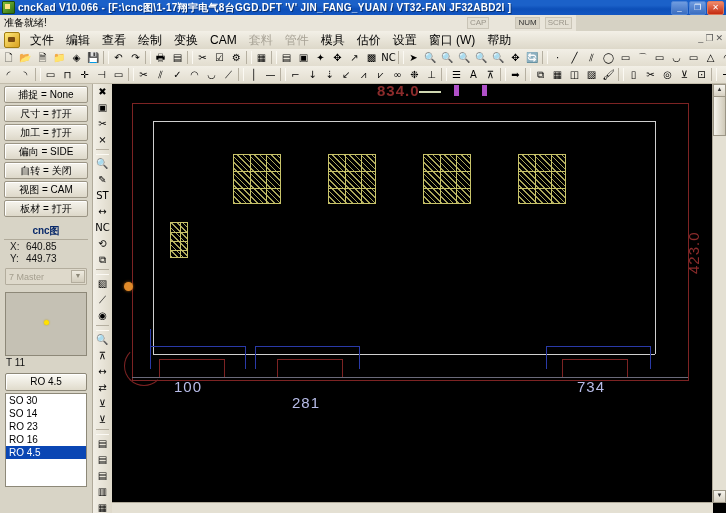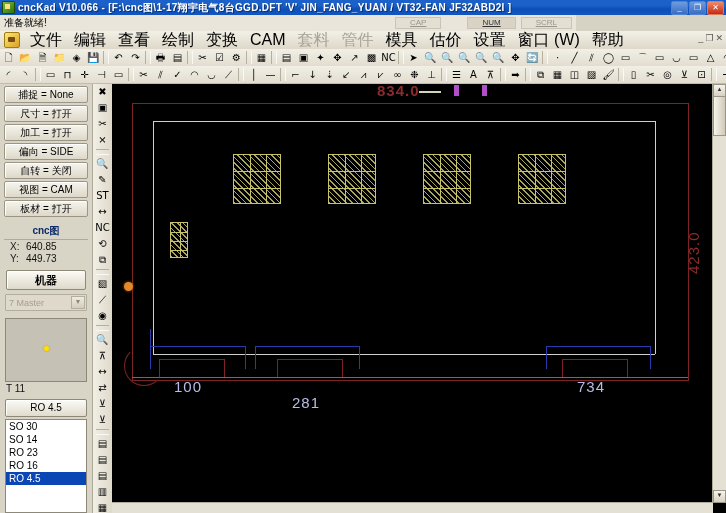--- a/index.html
+++ b/index.html
@@ -39,38 +39,38 @@
 
   
   .supportbar{
     position:absolute;left:0;top:15px;width:576px;height:16px;
     background:#e9e5da;border-bottom:1px solid #b9b4a5;
     display:flex;align-items:center;color:#000;font-size:10px;
   }
   .supportbar .s1{margin-left:4px;}
   .supportbar .s2{margin-left:26px;}
   .sb-right{position:absolute;right:4px;top:0;display:flex;gap:5px;align-items:center;height:16px;}
-  .ind{font-size:8px;color:#9a958a;border:1px solid #c9c4b6;padding:0 14px;line-height:10px;background:#e3dfd3;text-decoration:underline;}
+  .ind{font-size:8px;color:#9a958a;border:1px solid #c9c4b6;padding:0 2px;line-height:10px;background:#e3dfd3;}
   .ind.on{color:#333;background:#d8d3c5;margin-left:21px;}
 
   
   .menubar{
     position:absolute;left:0;top:31px;width:726px;height:18px;
     background:linear-gradient(180deg,#f3f0e7,#ddd8c9);
     border-bottom:1px solid #b9b4a5;
     display:flex;align-items:center;
   }
   .menu-logo{
     width:14px;height:14px;margin:0 4px 0 4px;flex:0 0 auto;
     background:linear-gradient(135deg,#ffe97a,#d8a020);
     border:1px solid #a07b10;border-radius:2px;position:relative;
   }
   .menu-logo:after{content:"";position:absolute;left:3px;top:4px;width:7px;height:5px;background:#7a4b10;border-radius:1px;}
   .menu-item{
-    padding:2px 6px;font-size:16px;color:#000;white-space:nowrap;cursor:default;
+    padding:2px 6px;font-size:12px;color:#000;white-space:nowrap;cursor:default;
   }
   .menu-item.dim{color:#a8a396;}
 
   
   .toolbar{
     position:absolute;left:0;width:726px;height:17px;
     background:linear-gradient(180deg,#f2efe6,#e2ddcf);
     border-bottom:1px solid #c2bcab;
     display:flex;align-items:center;overflow:hidden;
   }
@@ -500,21 +500,20 @@
     <div class="sectlabel">cnc图</div>
     <div class="coordrow">
       <span class="k">X:</span>
       <span class="v">640.85</span>
     </div>
     <div class="coordrow">
       <span class="k">Y:</span>
       <span class="v">449.73</span>
     </div>
 
-    <div class="machbtn">机器</div>
     <div class="mastersel">
       <span>7 Master</span>
       <span class="arw">▼</span>
     </div>
 
     <div class="toolprev">
       <div class="dot"></div>
     </div>
     <div style="margin:1px 5px 0 6px;font-size:10px;color:#111;">T 11</div>
 

